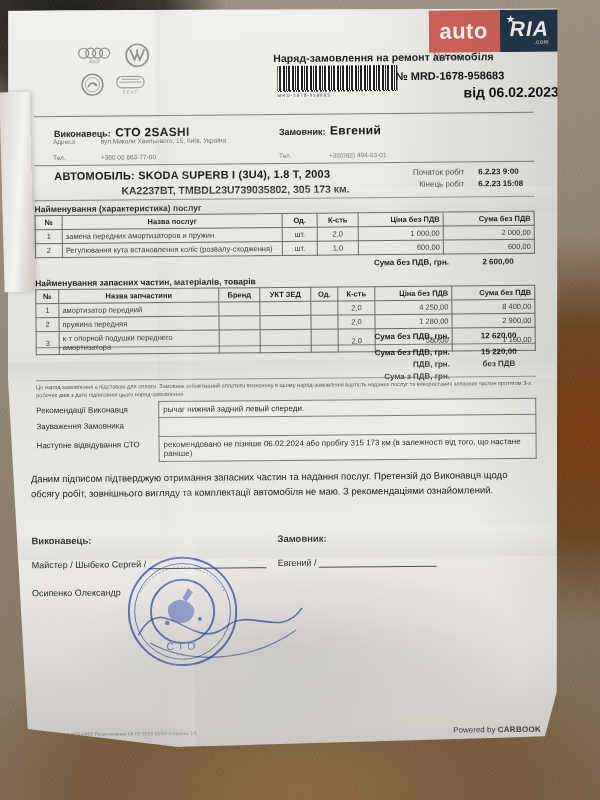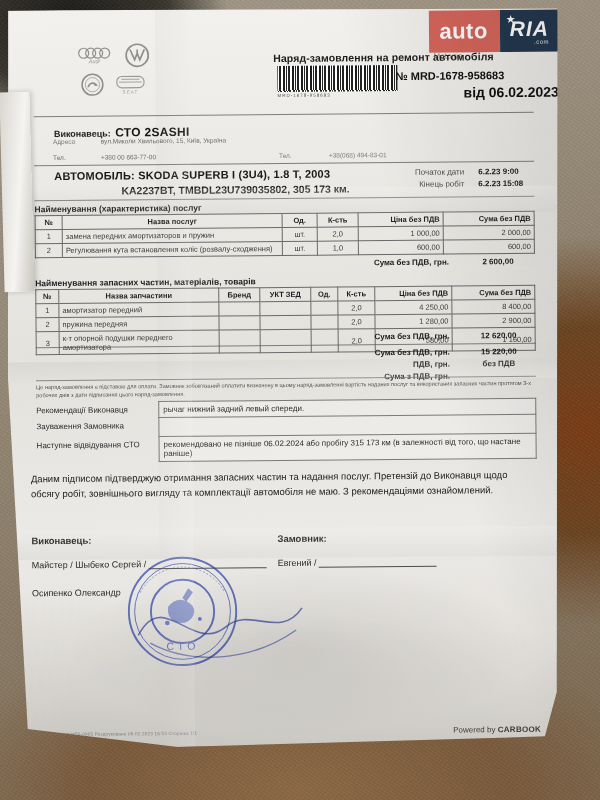--- a/index.html
+++ b/index.html
@@ -189,20 +189,24 @@
     <div class="barcode-num">MRD-1678-958683</div>
     <div class="doc-no">№ MRD-1678-958683</div>
     <div class="doc-date">від 06.02.2023</div>
 
     <div class="hr" style="left:28px;top:106px;width:500px;"></div>
 
     <div class="party-exec">
       <span class="lbl-b">Виконавець:</span>
       <span class="party-name">СТО 2SASHI</span>
     </div>
+    <div class="party-cust">
+      <span class="lbl-b">Замовник:</span>
+      <span class="party-name">Евгений</span>
+    </div>
     <div class="addr">
       <span class="k">Адреса</span>
       <span>вул.Миколи Хвильового, 15, Київ, Україна</span>
     </div>
     <div class="tel-l">
       <span class="k">Тел.</span>
       <span>+380 00 663-77-00</span>
     </div>
     <div class="tel-r">
       <span class="k">Тел.</span>
@@ -211,21 +215,21 @@
 
     <div class="hr" style="left:28px;top:155px;width:500px;"></div>
 
     <div class="car-line">
       <span>АВТОМОБІЛЬ:</span>
       <span>SKODA SUPERB I (3U4), 1.8 T, 2003</span>
     </div>
     <div class="car-line2">KA2237BT, TMBDL23U739035802, 305 173 км.</div>
     <div class="works-time">
       <div class="r">
-          <span>Початок дати</span>
+          <span>Початок робіт</span>
         <span class="t">6.2.23 9:00</span>
         </div>
       <div class="r">
           <span>Кінець робіт</span>
         <span class="t">6.2.23 15:08</span>
         </div>
     </div>
 
     <div class="hr" style="left:28px;top:190px;width:500px;"></div>
 

